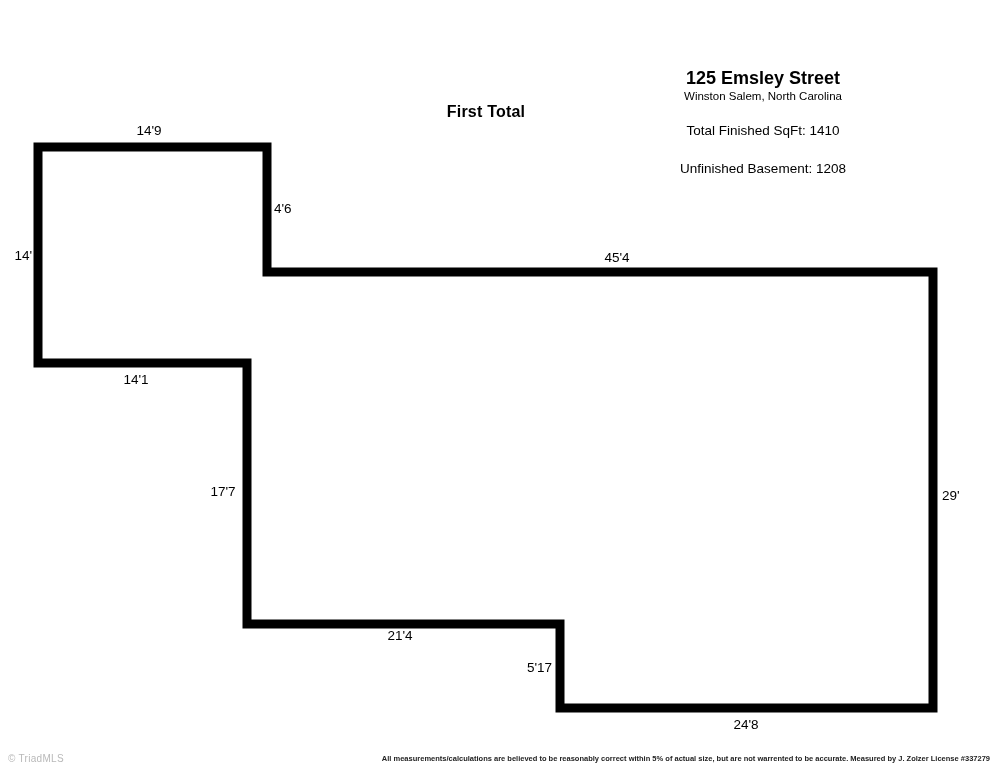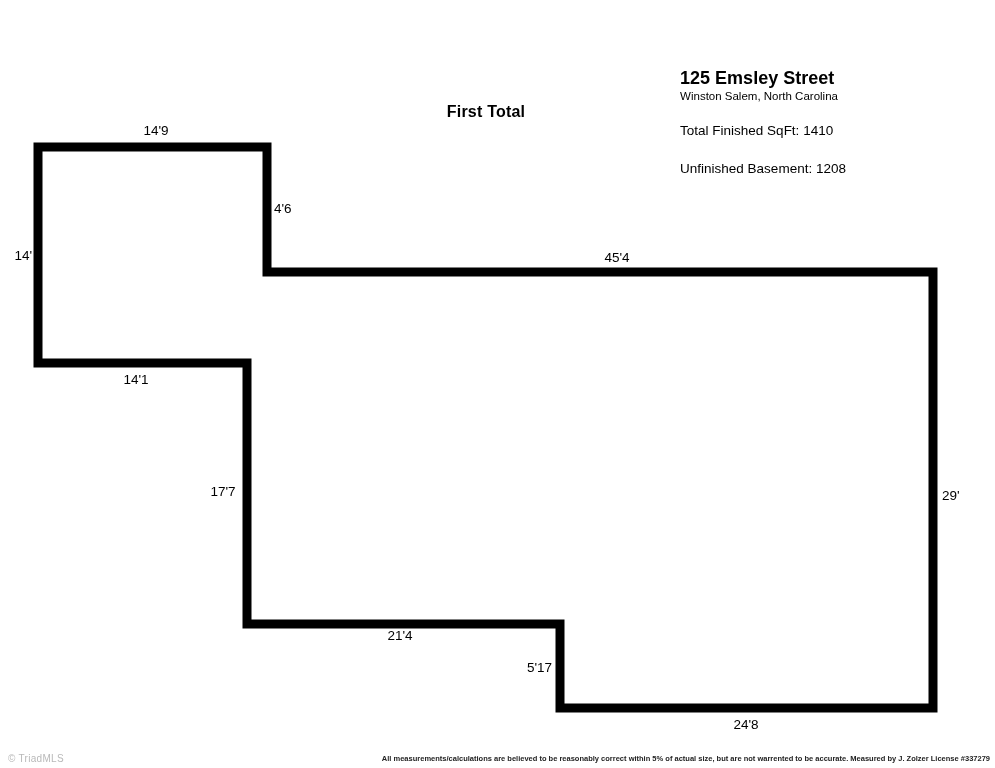--- a/index.html
+++ b/index.html
@@ -24,20 +24,21 @@
     font-size: 16px;
     font-weight: bold;
     letter-spacing: 0.2px;
     white-space: nowrap;
   }
   .property-header {
     position: absolute;
     left: 763px;
     top: 68px;
     transform: translateX(-50%);
+    text-align: center;
     white-space: nowrap;
   }
   .property-header .address {
     font-size: 18px;
     font-weight: bold;
   }
   .property-header .city {
     font-size: 11.5px;
     margin-top: 1px;
   }
@@ -95,21 +96,21 @@
     <div class="basement">Unfinished Basement: 1208</div>
   </div>
 
   <div class="plan-title">First Total</div>
 
   <svg class="plan-svg" viewBox="0 0 995 768" xmlns="http://www.w3.org/2000/svg">
     <polygon id="outline-polygon" fill="#ffffff" stroke-linejoin="miter" stroke-miterlimit="10" points="38,147 267,147 267,272 933,272 933,708 560,708 560,624 247,624 247,363 38,363" stroke="#000000" stroke-width="9"></polygon>
   </svg>
 
   <div id="dim-labels">
-      <span class="dim-label center" style="left: 149px; top: 124px; margin-left: 7px;">14'9</span>
+      <span class="dim-label center" style="left: 149px; top: 124px;">14'9</span>
       <span class="dim-label left" style="left: 274px; top: 202px;">4'6</span>
       <span class="dim-label right" style="left: 32px; top: 249px;">14'</span>
       <span class="dim-label center" style="left: 617px; top: 251px;">45'4</span>
       <span class="dim-label center" style="left: 136px; top: 373px;">14'1</span>
       <span class="dim-label center" style="left: 223px; top: 485px;">17'7</span>
       <span class="dim-label left" style="left: 942px; top: 489px;">29'</span>
       <span class="dim-label center" style="left: 400px; top: 629px;">21'4</span>
       <span class="dim-label right" style="left: 552px; top: 661px;">5'17</span>
       <span class="dim-label center" style="left: 746px; top: 718px;">24'8</span>
     </div>

